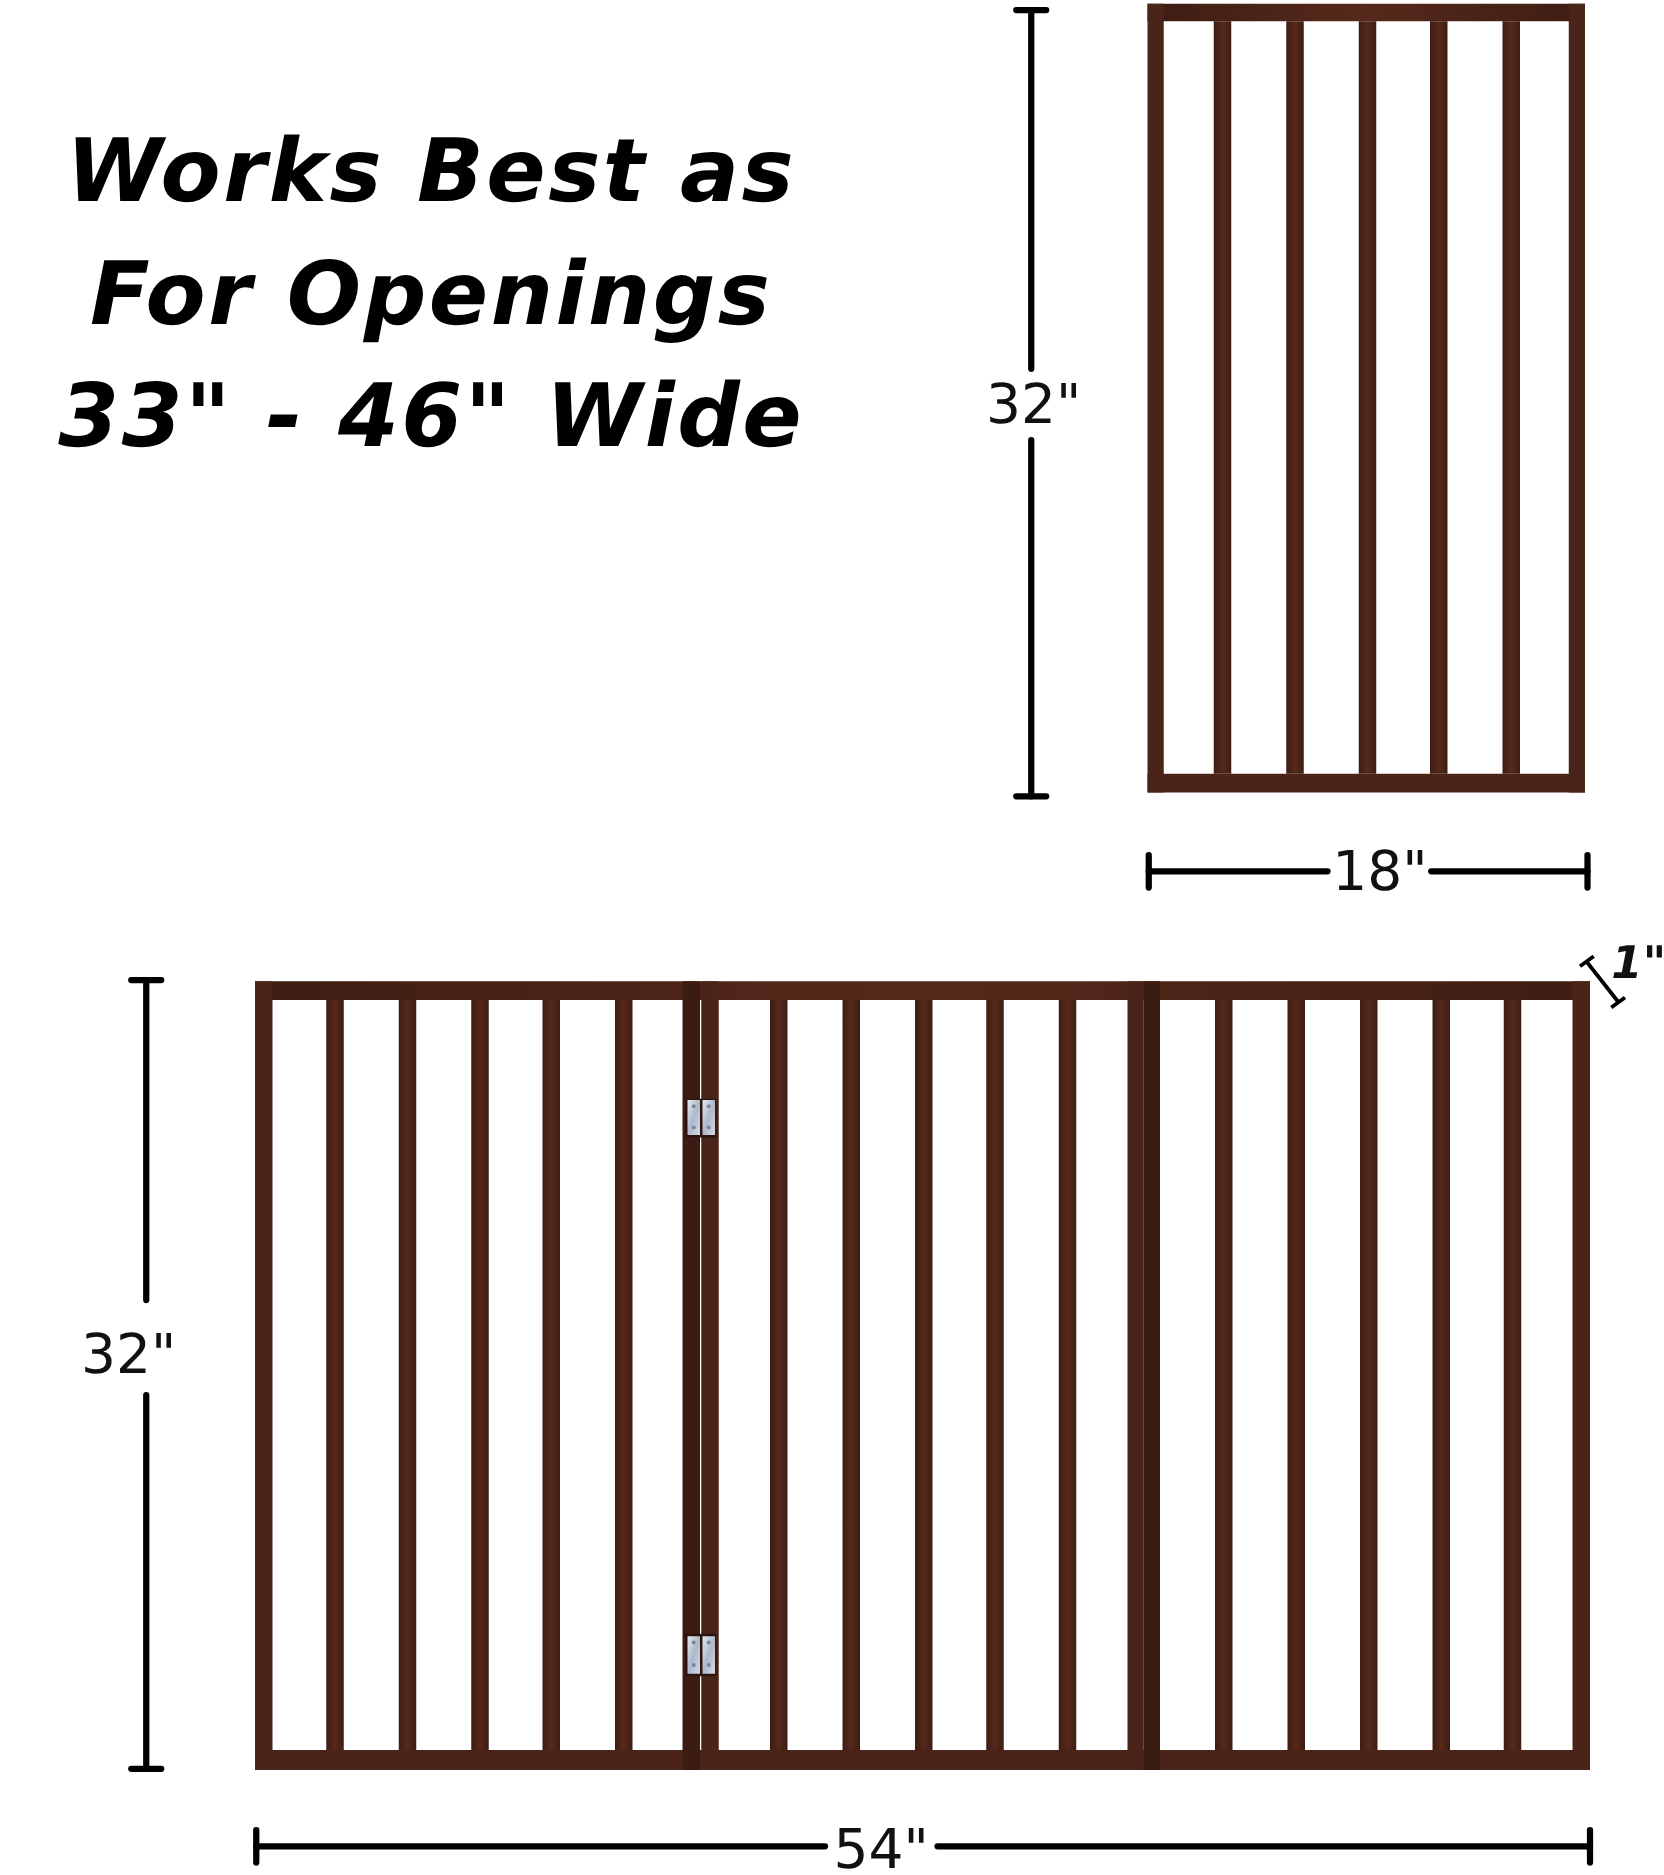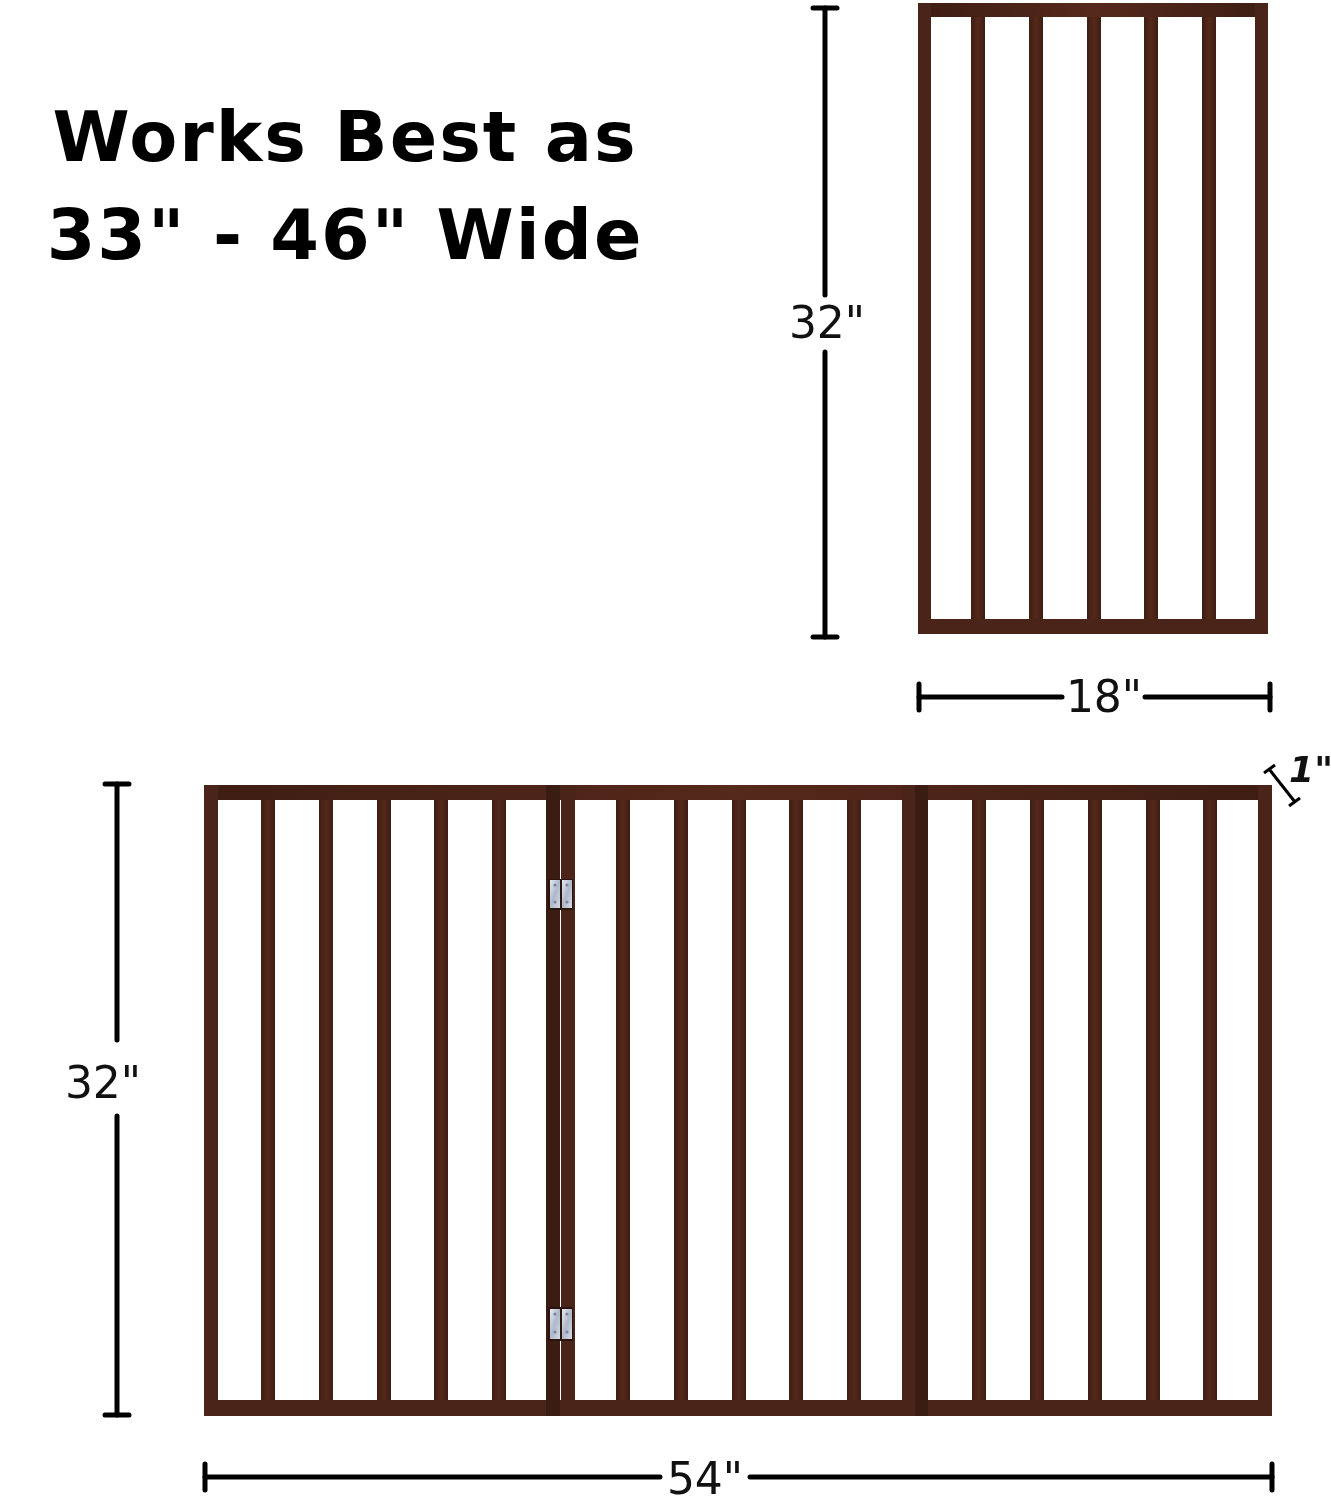--- a/index.html
+++ b/index.html
@@ -1,36 +1,37 @@
 <!DOCTYPE html>
 <html><head>
 <meta charset="utf-8">
 <style>
   html, body { margin: 0; padding: 0; background: #ffffff; }
   body { width: 1331px; height: 1500px; position: relative; overflow: hidden; font-family: "DejaVu Sans", sans-serif; }
   .headline {
     position: absolute; left: 0; top: 88px; width: 690px;
     text-align: center;
     font-family: "DejaVu Sans", sans-serif;
-    font-weight: bold; 
+    font-weight: bold; font-style: italic;
     font-size: 70px; line-height: 98px; color: #000;
     letter-spacing: 2px;
   }
   .headline div { white-space: nowrap; }
   .wood { fill: #4a2418; }
   .wood-dark { fill: #3b1c12; }
   .dimline { stroke: #000; stroke-width: 5; stroke-linecap: round; fill: none; }
   .dimlabel { font-family: "DejaVu Sans", sans-serif; fill: #111; }
   svg { position: absolute; left: 0; top: 0; }
 </style>
 </head>
 <body>
 
 <div class="headline">
   <div>Works Best as</div>
+  <div>For Openings</div>
   <div>33" - 46" Wide</div>
 </div>
 
 <svg width="1331" height="1500" viewBox="0 0 1331 1500">
   <defs>
     <linearGradient id="woodgrain" x1="0" y1="0" x2="1" y2="0">
       <stop offset="0" stop-color="#3e1d13"></stop>
       <stop offset="0.5" stop-color="#55291b"></stop>
       <stop offset="1" stop-color="#3e1d13"></stop>
     </linearGradient>

